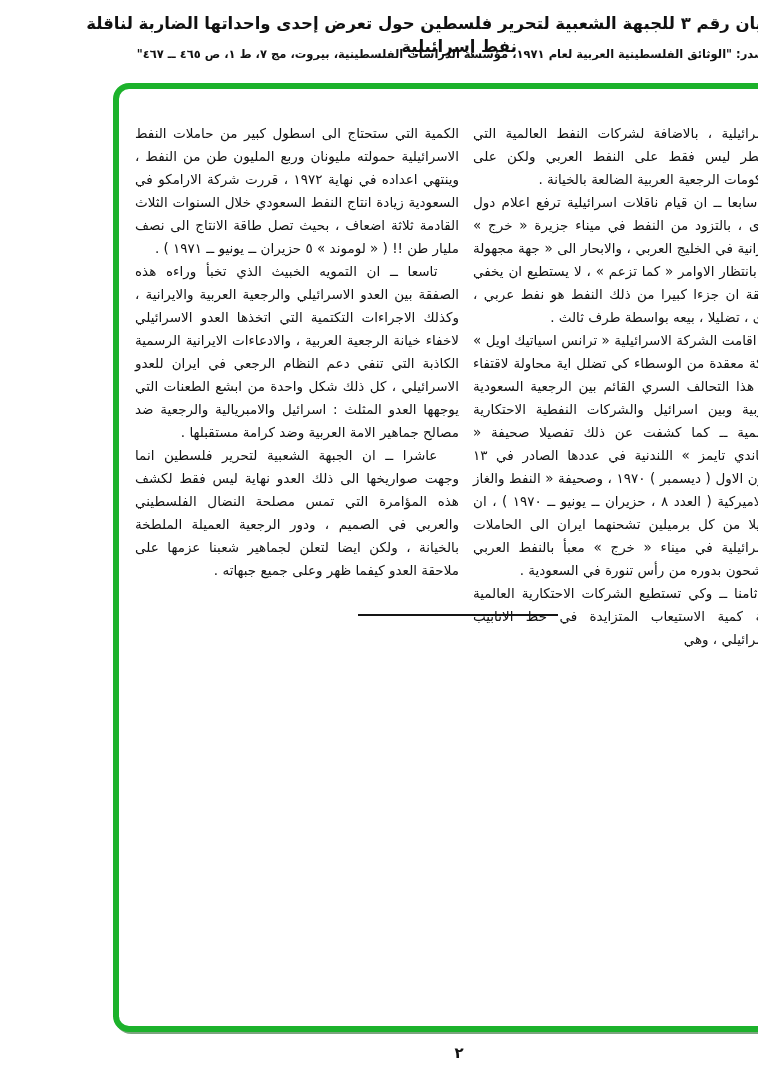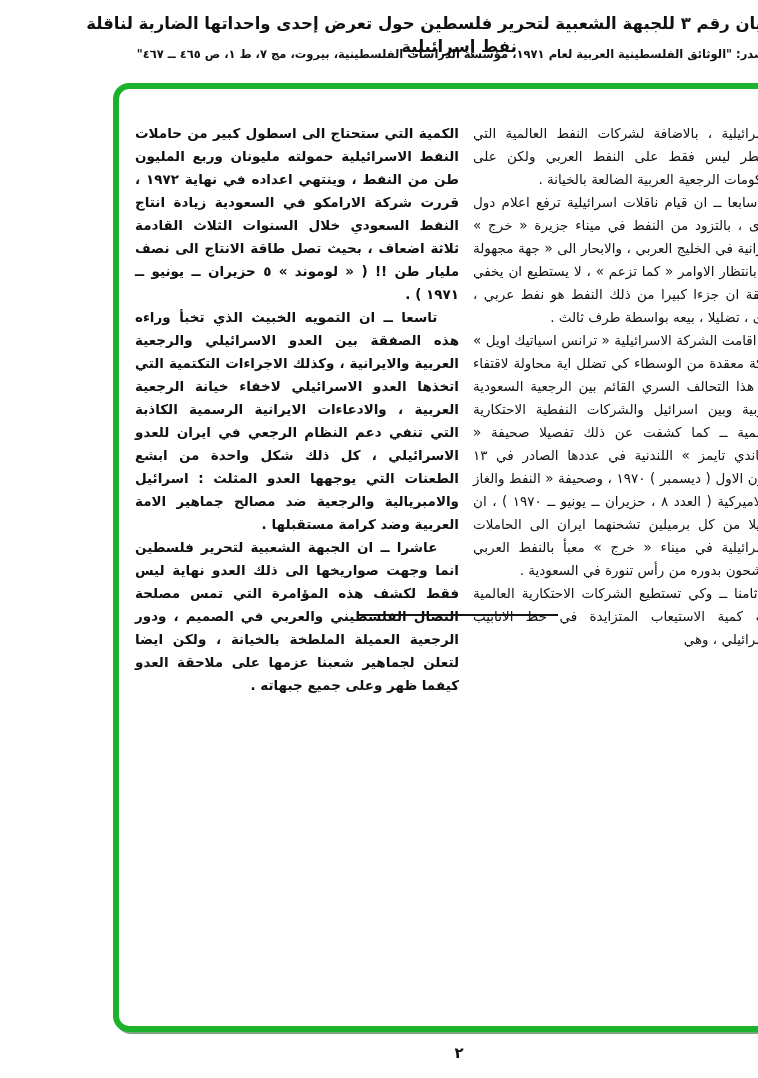--- a/index.html
+++ b/index.html
@@ -59,21 +59,21 @@
     direction: rtl;           
     gap: 14px;
   }
   .col {
     font-size: 13.5px;
     line-height: 23px;
     text-align: justify;
     direction: rtl;
   }
   .col-right { width: 306px; }
-  .col-left  { width: 324px; font-weight: bold; }
+  .col-left  { width: 324px; }
   .col p {
     margin: 0;
     padding: 0;
   }
   .col p.indent { text-indent: 1.6em; }
   .divider {
     position: absolute;
     top: 614px;
     left: 278px;
     width: 200px;

